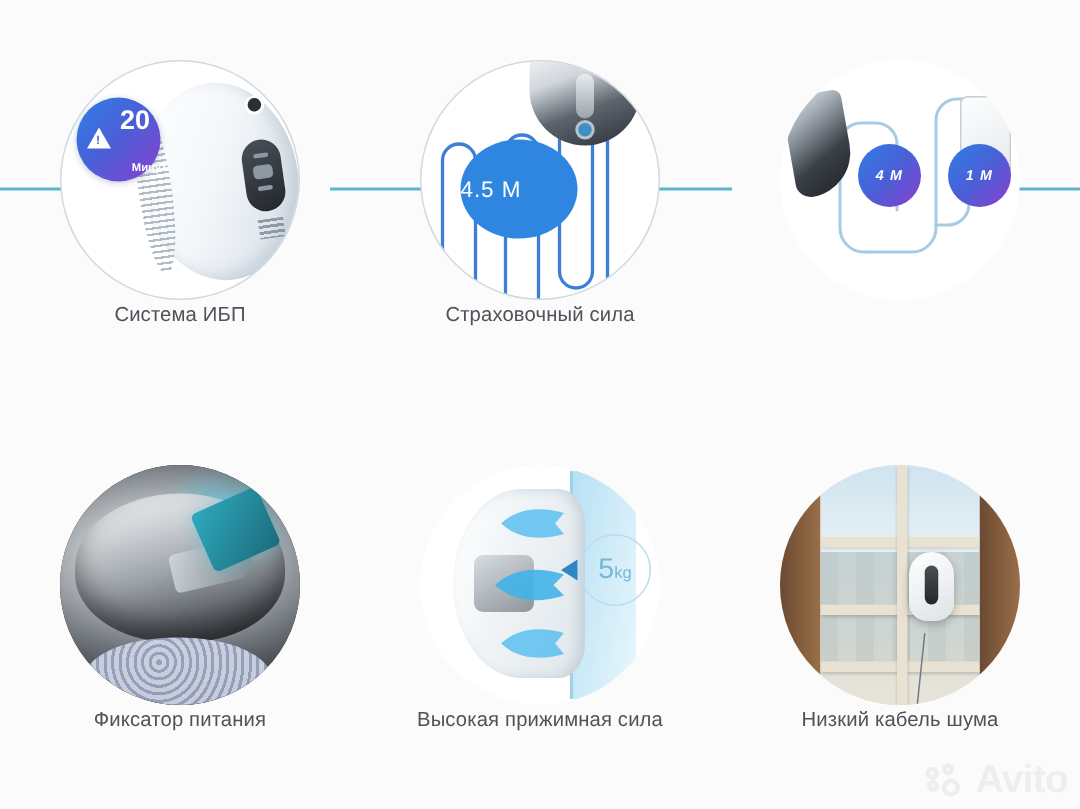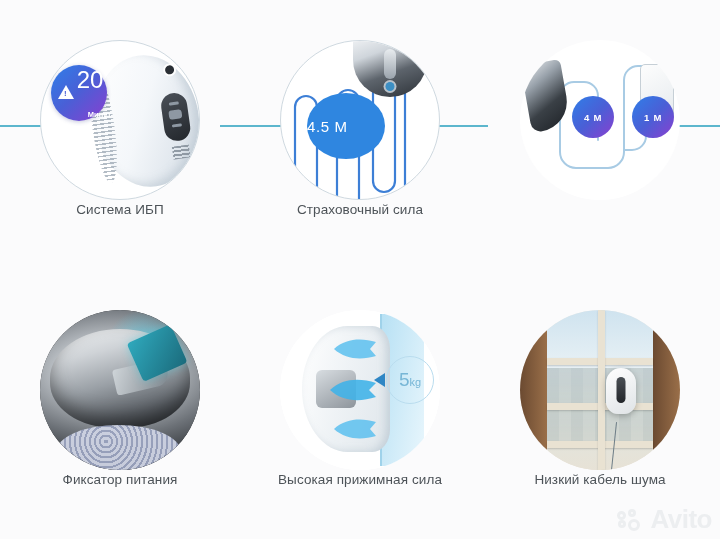--- a/index.html
+++ b/index.html
@@ -101,21 +101,21 @@
 
   .badge-ups {
     position:absolute; left:10px; top:24px;
     width:56px; height:56px; border-radius:50%;
     background:linear-gradient(135deg,#2f7fe8 0%,#4a5fd6 48%,#8a3fd0 100%);
     display:flex; flex-direction:column;
     align-items:center; justify-content:center;
     color:#fff;
     box-shadow:0 1px 4px rgba(60,70,140,.3);
   }
-  .badge-ups .num { font-size:24px; font-weight:400; line-height:1; margin-left:22px; }
+  .badge-ups .num { font-size:18px; font-weight:700; line-height:1; margin-left:22px; }
   .badge-ups .unit{ font-size:7.5px; font-weight:700; line-height:1; margin-top:19px; margin-left:9px;padding-left:32px;}
   .badge-ups .warn {
     position:absolute; left:7px; top:20px;
     width:0; height:0;
     border-left:8px solid transparent;
     border-right:8px solid transparent;
     border-bottom:14px solid #ffffff;
   }
   .badge-ups .warn::after{
     content:"!";
@@ -166,21 +166,21 @@
     position:absolute; right:6px; top:24px;
     width:34px; height:56px; border-radius:5px;
     background:linear-gradient(150deg,#fdfdfd,#e5eaee);
     border:1px solid #c6cfd6;
   }
   .badge-m {
     position:absolute;
     width:42px; height:42px; border-radius:50%;
     background:linear-gradient(135deg,#2f7fe8 0%,#4a5fd6 50%,#8a3fd0 100%);
     display:flex; align-items:center; justify-content:center;
-    color:#fff; font-size:9.5px; letter-spacing:.8px; font-weight:600;
+    color:#fff; font-size:9.5px; letter-spacing:.8px; font-weight:600;font-style:italic;
   }
   .badge-m.a { left:52px; top:56px; }
   .badge-m.b { left:112px; top:56px;justify-content:center; }
 
   
   .photo-lock { position:absolute; inset:0;
     background:
       radial-gradient(circle at 64% 22%, rgba(90,200,225,.55) 0 6%, transparent 22%),
       radial-gradient(ellipse 120% 70% at 45% 38%, #e9ecee 0%, #b9bec3 30%, #6d7278 58%, #25282c 88%),
       linear-gradient(#1b1d20,#1b1d20);

